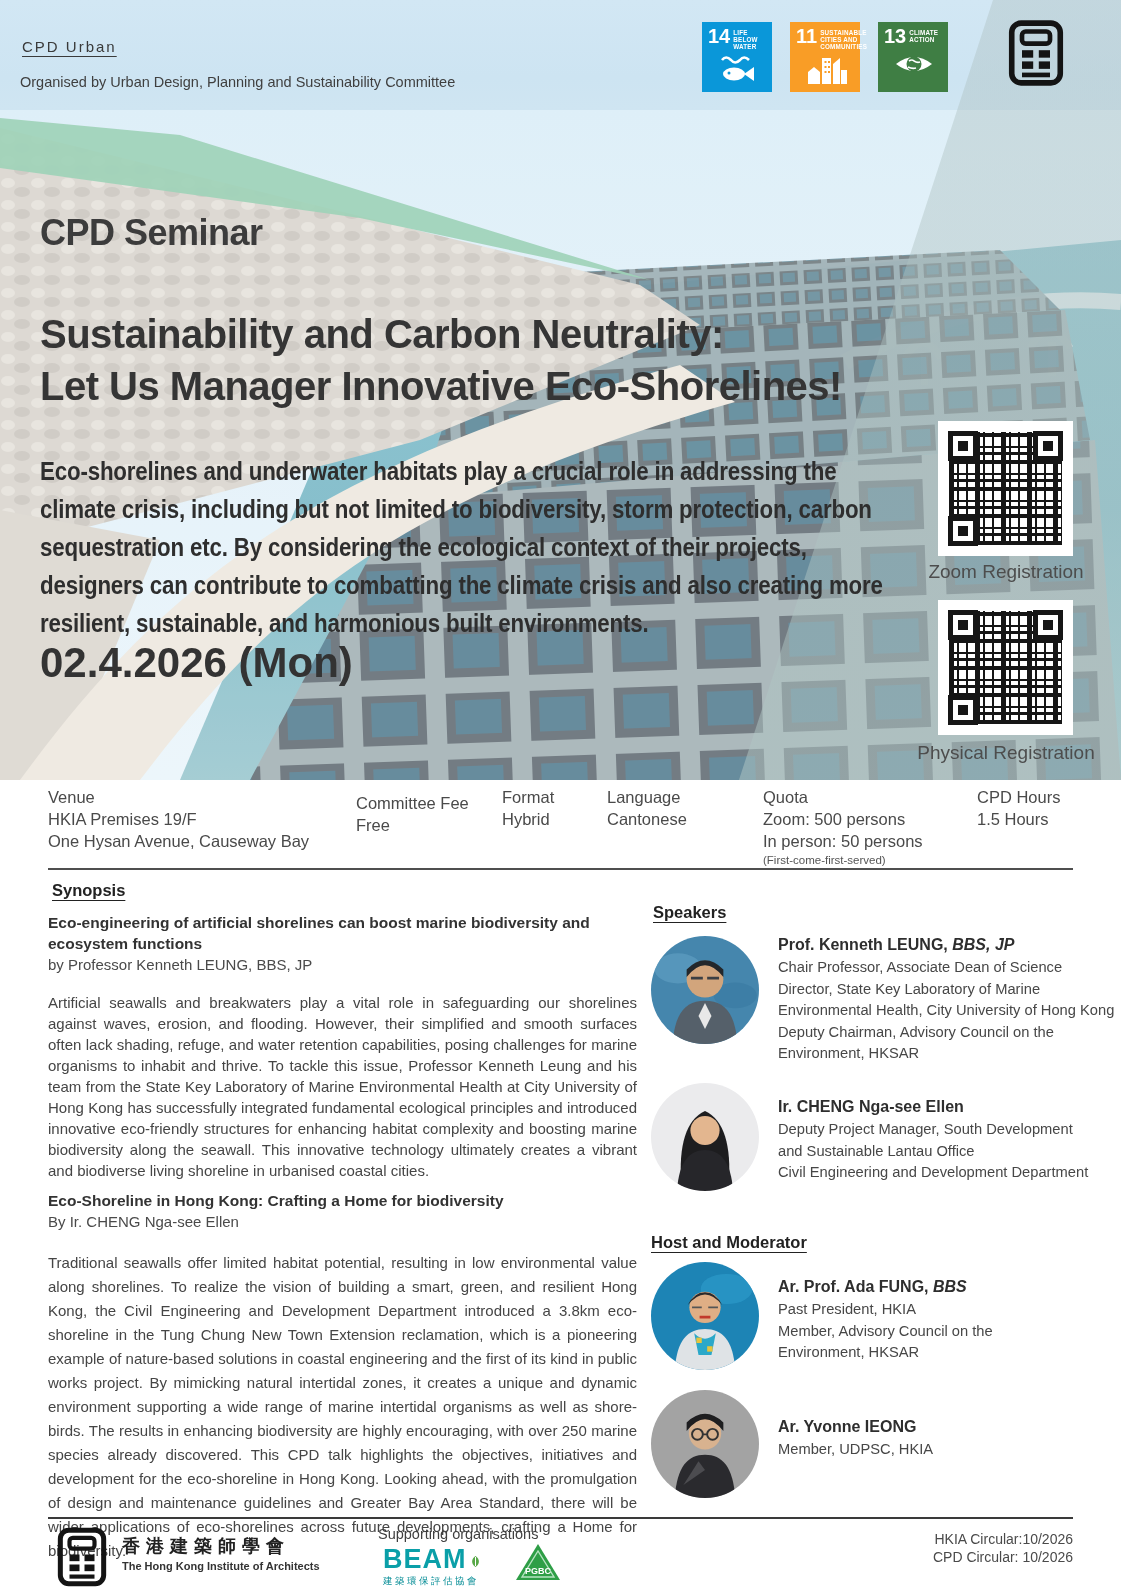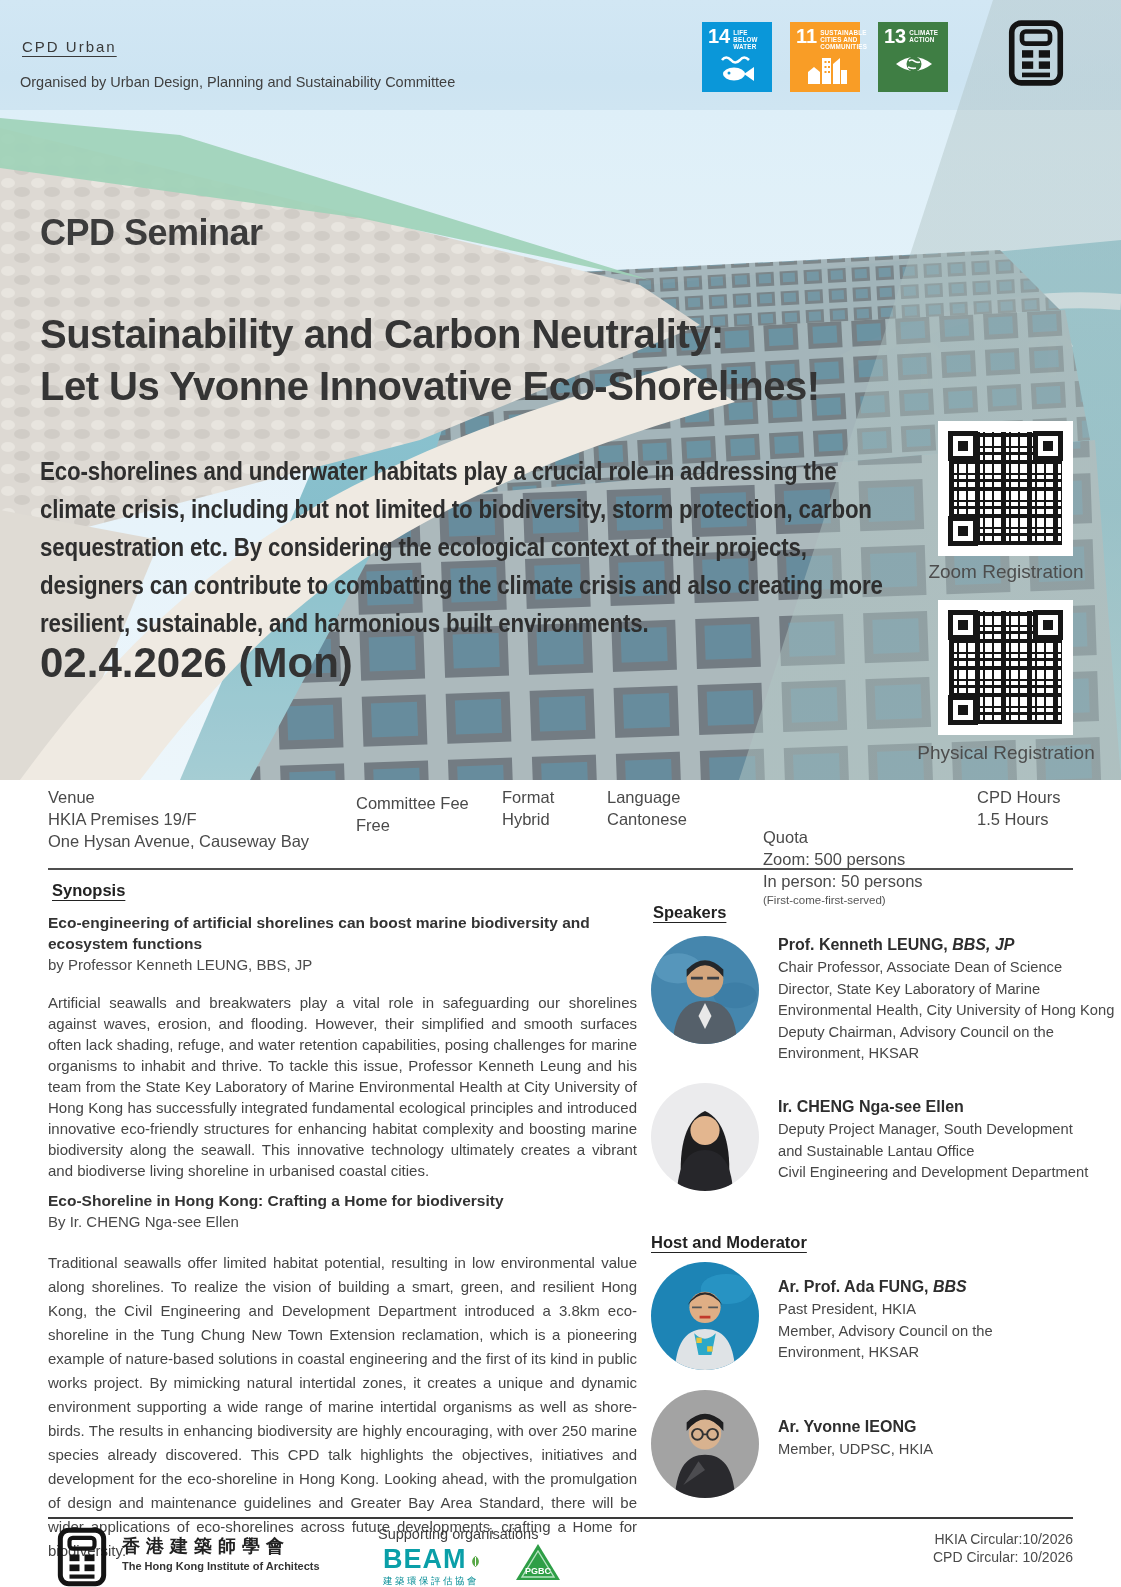--- a/index.html
+++ b/index.html
@@ -201,21 +201,21 @@
     </svg>
   </div>
 
   <svg class="abs hdr-z seal" viewBox="0 0 60 72">
     <use href="#sealdef"></use>
   </svg>
 
   <div class="abs hdr-z hero-kicker">CPD Seminar</div>
   <div class="abs hdr-z hero-title">
     <div>Sustainability and Carbon Neutrality:</div>
-    <div>Let Us Yvonne Innovative Eco-Shorelines!</div>
+    <div>Let Us Manager Innovative Eco-Shorelines!</div>
   </div>
   <div class="abs hdr-z hero-desc">Eco-shorelines and underwater habitats play a crucial role in addressing the climate crisis, including but not limited to biodiversity, storm protection, carbon sequestration etc. By considering the ecological context of their projects, designers can contribute to combatting the climate crisis and also creating more resilient, sustainable, and harmonious built environments.</div>
   <div class="abs hdr-z hero-date">
     <div>02.4.2026 (Mon)</div>
   </div>
 
   <div class="abs qr" style="left:938px;top:421px;">
     <div class="qr-inner">
       <div class="finder f-tl"></div>
       <div class="finder f-tr"></div>
@@ -243,21 +243,21 @@
     <div>Free</div>
   </div>
   <div class="abs info-col" style="left:502px;">
     <div>Format</div>
     <div>Hybrid</div>
   </div>
   <div class="abs info-col" style="left:607px;">
     <div>Language</div>
     <div>Cantonese</div>
   </div>
-  <div class="abs info-col" style="left:763px;margin-top:40px;">
+  <div class="abs info-col" style="left:763px;">
     <div>Quota</div>
     <div>Zoom: 500 persons</div>
     <div>In person: 50 persons</div>
     <div class="info-note">(First-come-first-served)</div>
   </div>
   <div class="abs info-col" style="left:977px;">
     <div>CPD Hours</div>
     <div>1.5 Hours</div>
   </div>
   <div class="abs rule" style="left:48px;top:868px;width:1025px;"></div>

